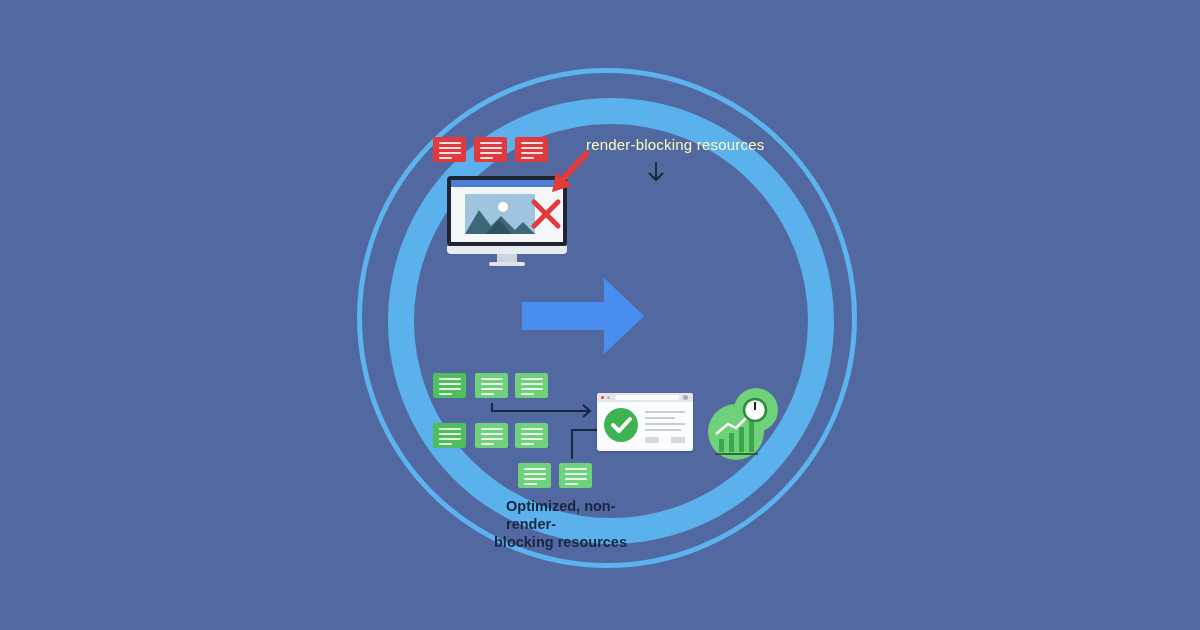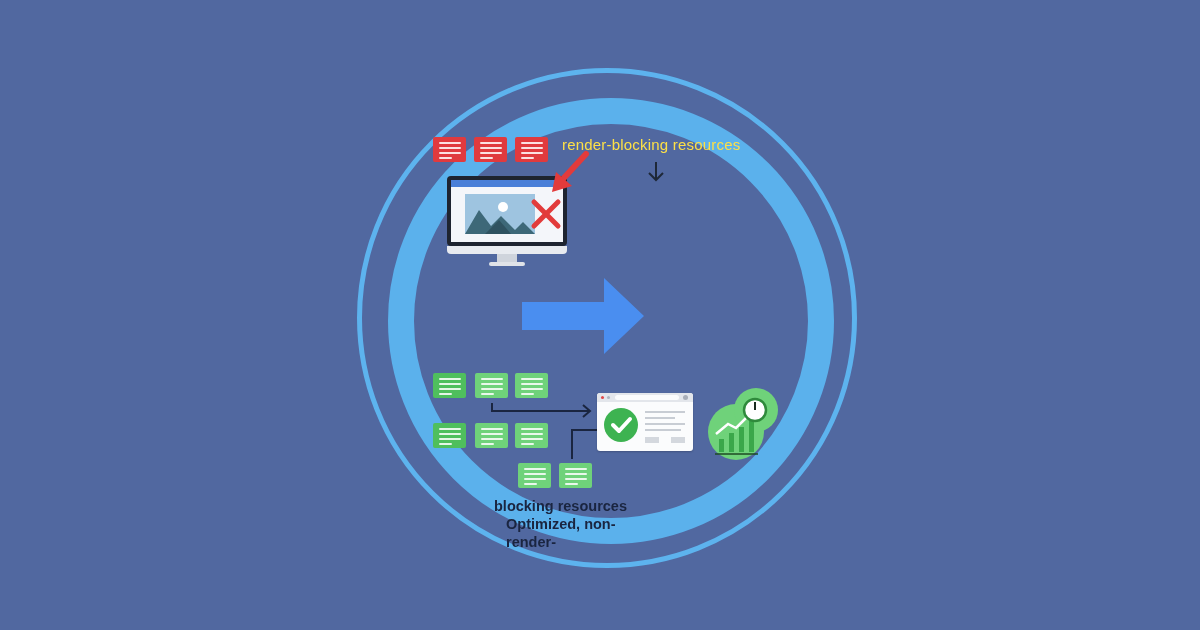--- a/index.html
+++ b/index.html
@@ -42,21 +42,21 @@
   .mon-base { position: absolute; left: 42px; top: 86px; width: 36px; height: 4px; background: #e0e3e8; border-radius: 2px; }
 
   .arrow-big { left: 522px; top: 278px; }
   .browser {
     left: 597px; top: 393px; width: 96px; height: 58px;
     background: #fbfcfd; border-radius: 3px; overflow: hidden;
     box-shadow: 0 1px 2px rgba(0,0,0,0.2);
   }
   .browser-bar { height: 9px; background: #e3e6eb; position: relative; }
   .label-red {
-    left: 562px; top: 136px; color: #fde047; font-size: 15px; letter-spacing: 0.2px;
+    left: 586px; top: 136px; color: #fef9c3; font-size: 15px; letter-spacing: 0.2px;
     white-space: nowrap;
   }
   .label-dark {
     left: 494px; top: 497px; color: #1a2540; font-size: 14.5px; font-weight: bold;
     line-height: 18px; width: 170px;
   }
 </style>
 </head>
 <body>
 
@@ -201,15 +201,15 @@
   <rect x="23" y="49" width="5" height="19" fill="#3aa74a"></rect>
   <rect x="33" y="43" width="5" height="25" fill="#3aa74a"></rect>
   <rect x="43" y="37" width="5" height="31" fill="#3aa74a"></rect>
   <polyline points="10,50 22,40 30,44 42,32" fill="none" stroke="#ffffff" stroke-width="2.5"></polyline>
   <line x1="9" y1="70" x2="52" y2="70" stroke="#1e4a25" stroke-width="1.5"></line>
   <circle cx="49" cy="26" r="11" fill="#ffffff" stroke="#2f8a3c" stroke-width="2.5"></circle>
   <line x1="49" y1="26" x2="49" y2="18" stroke="#1a2a20" stroke-width="2"></line>
 </svg>
 
 <div class="abs label-dark">
+  <div style="padding-left:12px;">Optimized, non-render-</div>
   <div>blocking resources</div>
-  <div style="padding-left:12px;">Optimized, non-render-</div>
 </div>
 
 </body></html>

